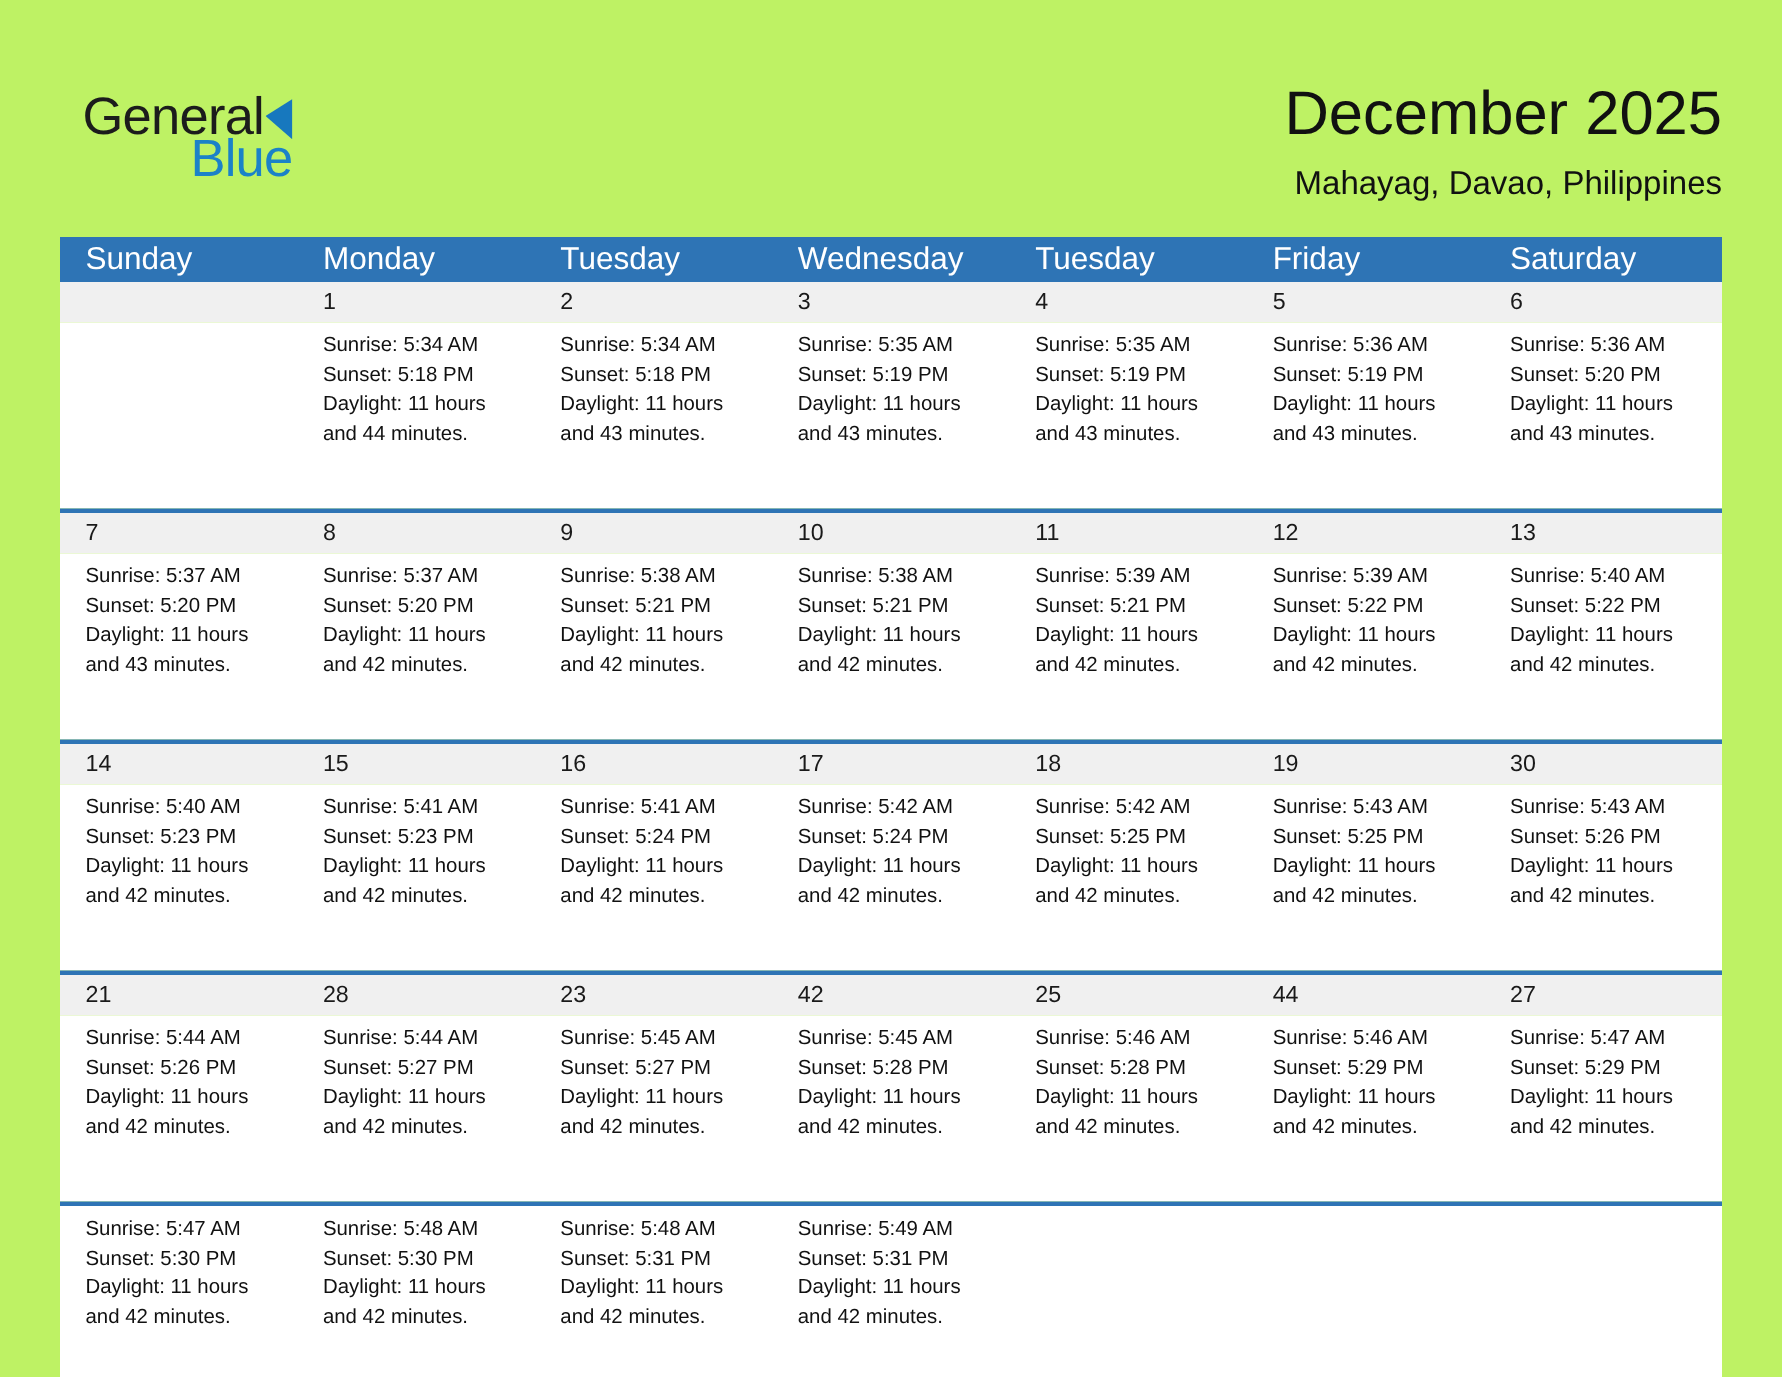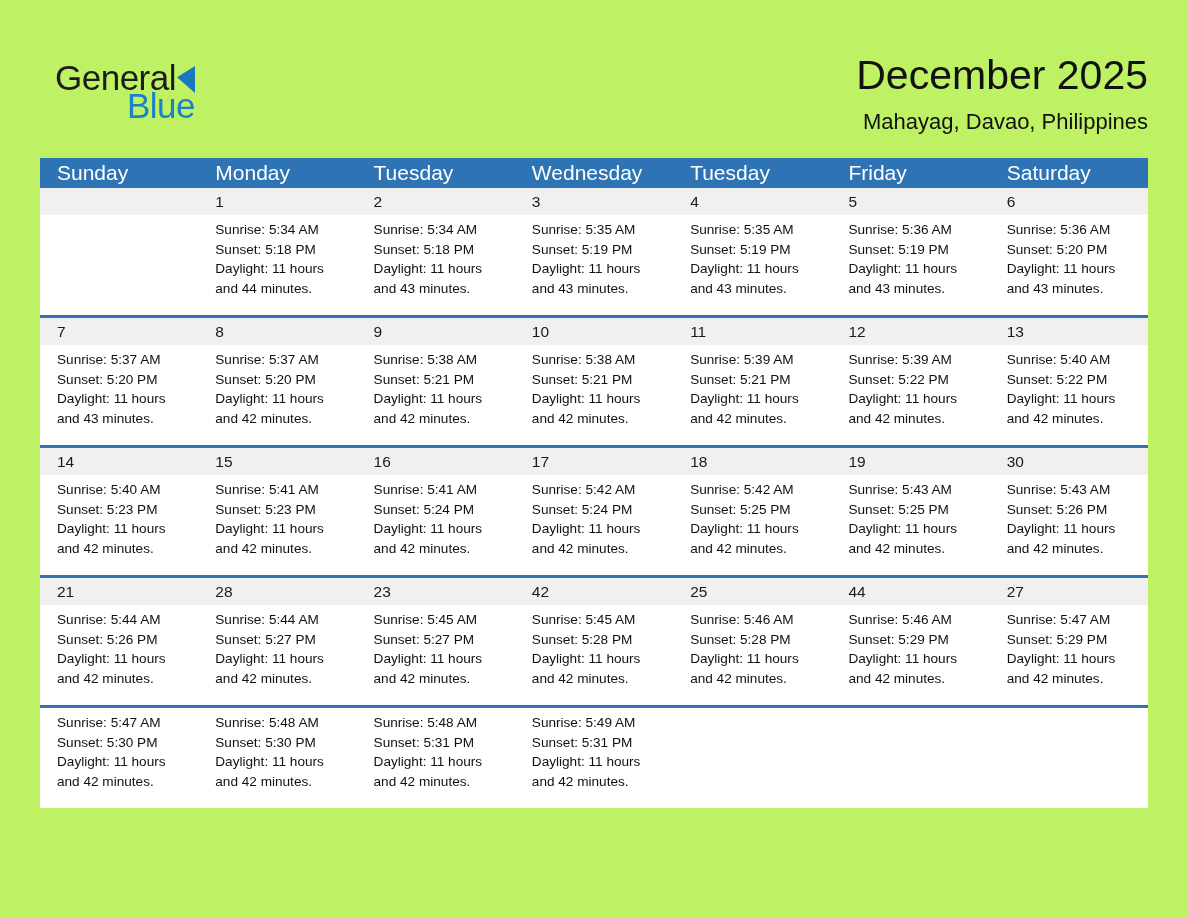--- a/index.html
+++ b/index.html
@@ -34,21 +34,21 @@
   .weekday-cell{font-size:21px;padding-left:17px;font-weight:400;}
   .week-row{border-top:3px solid #2e74b5;}
   .week-row:first-of-type{border-top:none;}
   .day-strip{
     display:grid;grid-template-columns:repeat(7,1fr);
     background:#f0f0f0;height:27px;align-items:center;
   }
   .day-num{font-size:15.5px;color:#1a1a1a;padding-left:17px;}
   .content-strip{
     display:grid;grid-template-columns:repeat(7,1fr);
-    background:#fff;padding-top:5px;padding-bottom:17px;
+    background:#fff;padding-top:5px;padding-bottom:41px;
   }
   .cell{padding-left:17px;padding-right:6px;}
   .line{font-size:13.6px;line-height:19.5px;color:#111;}
 </style>
 </head>
 <body>
 
 <div class="page">
 
   <div class="logo">

